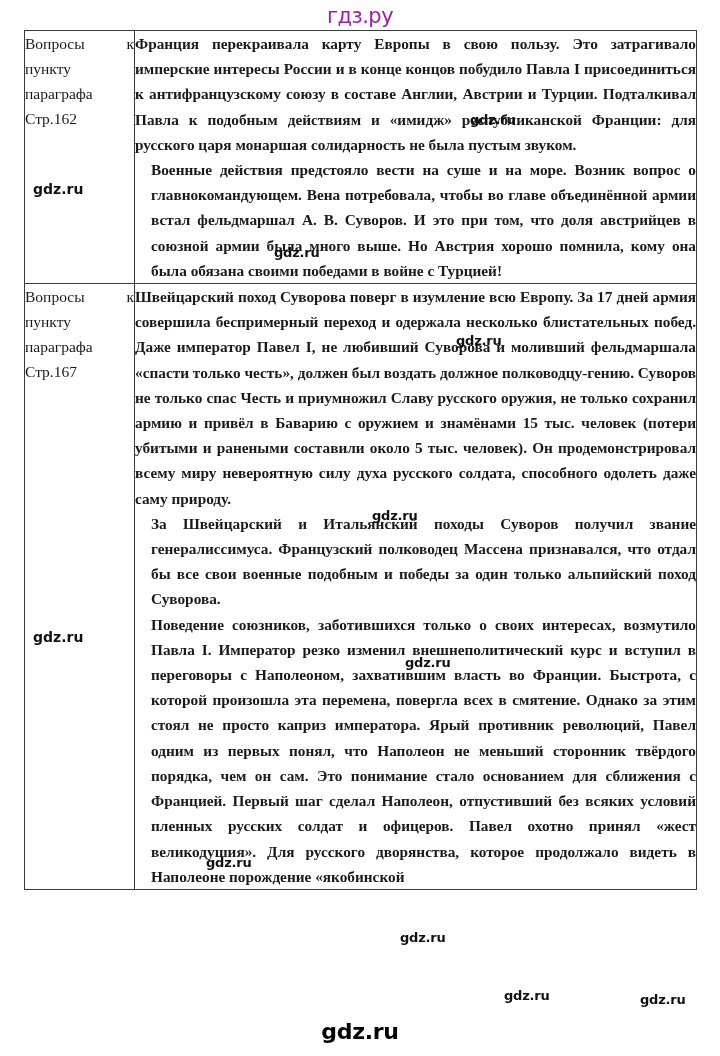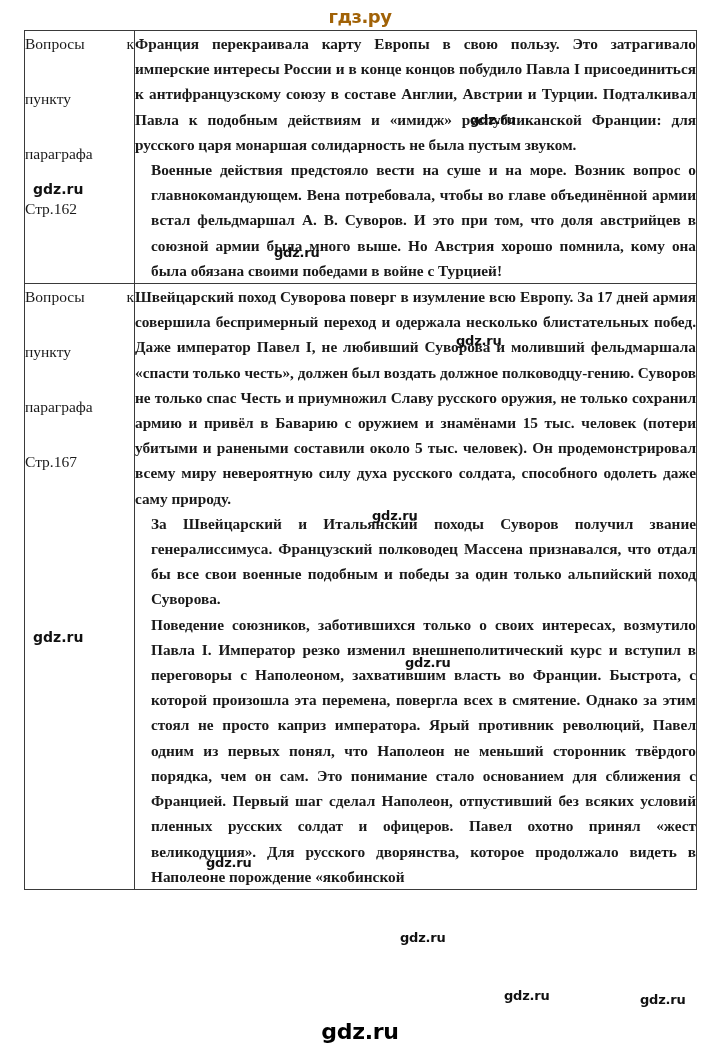--- a/index.html
+++ b/index.html
@@ -19,24 +19,24 @@
   
   .header {
     height: 28px;
     display: flex;
     align-items: center;
     justify-content: center;
     padding-top: 2px;
   }
   .header-logo {
     font-family: "DejaVu Sans", sans-serif;
-    font-weight: bold;
-    font-size: 18px;
+    font-weight: normal;
+    font-size: 21px;
     letter-spacing: -0.5px;
-    color: #a16207;
+    color: #a21caf;
   }
 
   
   .sheet {
     position: relative;
     margin: 0 auto;
     width: 672px;
   }
   table.qa-table {
     border-collapse: collapse;
@@ -62,21 +62,20 @@
   .label-line {
     font-size: 15.5px;
     line-height: 25px;
     text-align: justify;
     text-align-last: justify;
     white-space: nowrap;
   }
   .label-line.plain {
     text-align: left;
     text-align-last: left;
-    margin-top: 30px;
   }
 
   p.para {
     margin: 0;
     font-size: 15.3px;
     line-height: 25.2px;
     text-align: justify;
     text-indent: 0;
     hyphens: none;
     font-weight: bold;

